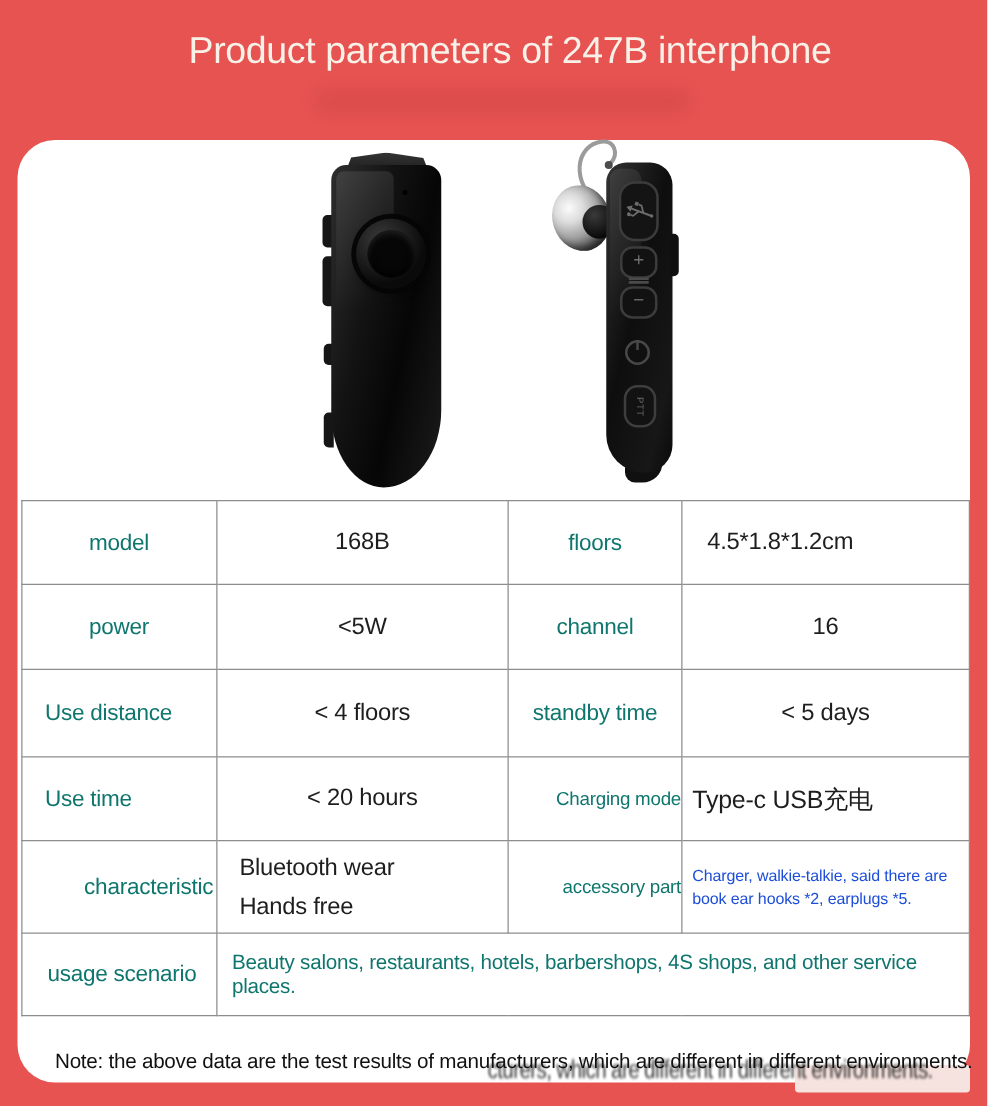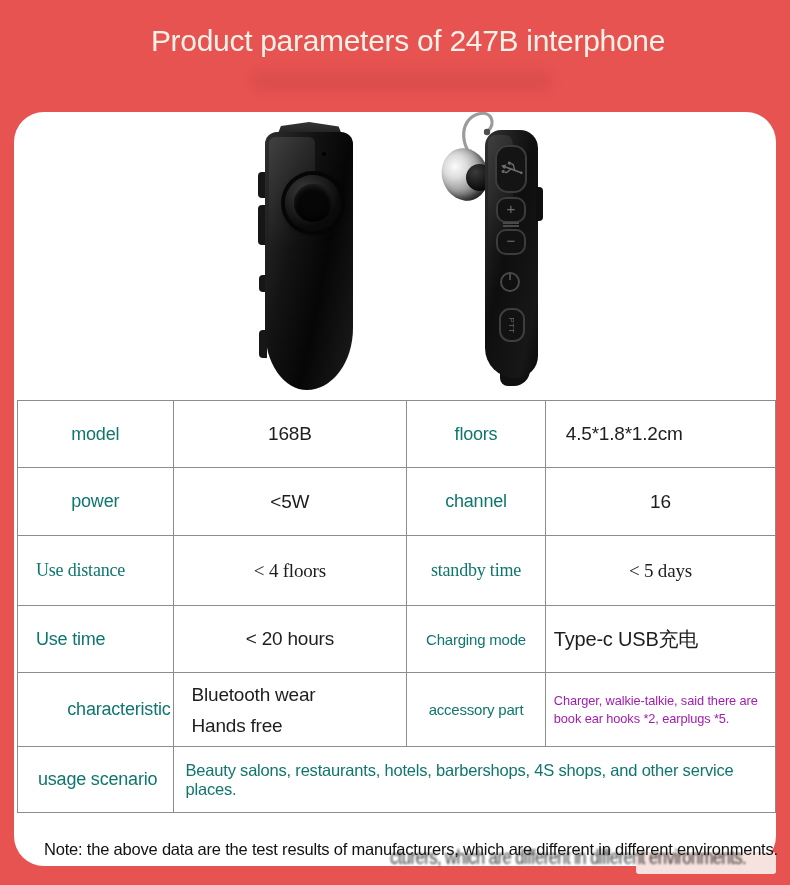--- a/index.html
+++ b/index.html
@@ -89,30 +89,30 @@
 
   
   .spec{position:absolute; left:3px; top:288px; border-collapse:collapse; table-layout:fixed;}
   .spec td{
     border:1.5px solid var(--table_border,#8d8d8d);
     font-size:18px; color:#0f766e; letter-spacing:-0.2px;
     text-align:center; vertical-align:middle; padding:0;
     overflow:hidden;
   }
   .c1{width:143px;} .c2{width:238px;} .c3{width:150px;} .c4{width:225px;border-radius:10px;}
-  .r1{height:67px;} .r2{height:68px;} .r3{height:70px;font-family:Liberation Serif, serif;}
+  .r1{height:67px;} .r2{height:68px;} .r3{height:70px;}
   .r4{height:67px;} .r5{height:74px;} .r6{height:66px;}
   .spec .val{font-size:19px; color:#1e1e1e;}
   .spec .al{text-align:left;}
   .spec .ar{text-align:right; padding-right:2px;}
   .spec .pad18{padding-left:18px;} .spec .pad20{padding-left:20px;}
   .spec .pad8{padding-left:8px;} .spec .pad12{padding-left:12px;}
-  .spec .small-label{font-size:15px;}
+  .spec .small-label{font-size:15px;text-align:right;}
   .spec .multiline{white-space:pre-line; line-height:31px; font-size:19px;}
-  .spec .tiny{font-size:12.8px; line-height:17.5px; color:#a21caf; letter-spacing:-0.1px;
+  .spec .tiny{font-size:12.8px; line-height:17.5px; color:#1d4ed8; letter-spacing:-0.1px;
     padding-right:6px; text-align:left;}
   .spec .usage-val{font-size:16.5px; letter-spacing:-0.2px;}
   .spec .cjk{font-size:20px;}
 
   
   .palebox{position:absolute; left:622px; top:740px; width:140px; height:22px;
     background:#f6e3df; border-radius:3px;}
   .wm-ghost{position:absolute; left:376px; top:728px; width:372px; height:30px;
     font-size:16.5px; color:#141414; letter-spacing:-0.5px; white-space:nowrap; overflow:hidden;
     transform:scaleY(1.25) translateY(7px); filter:blur(0.9px); opacity:0.85;}

